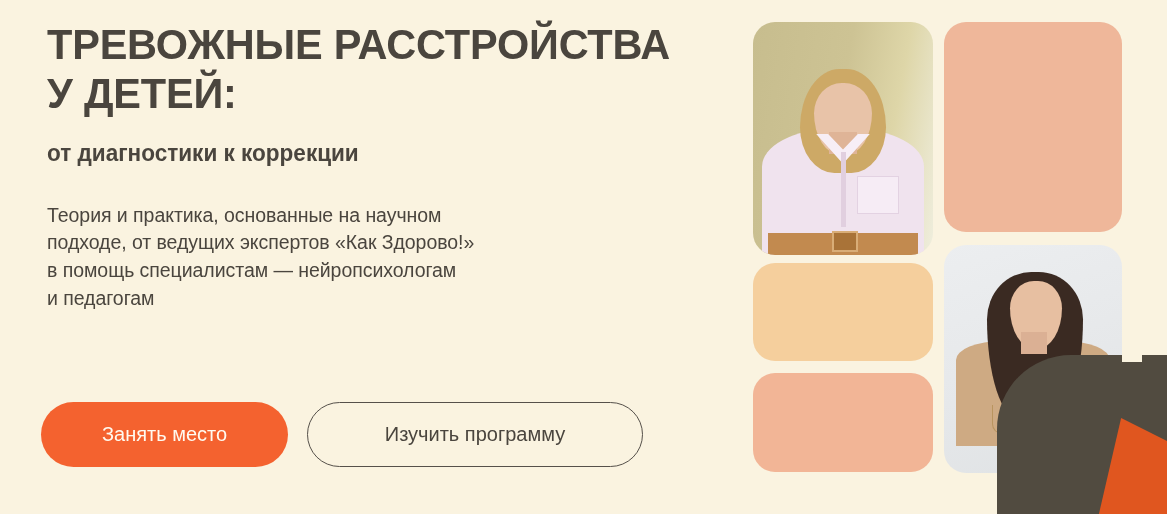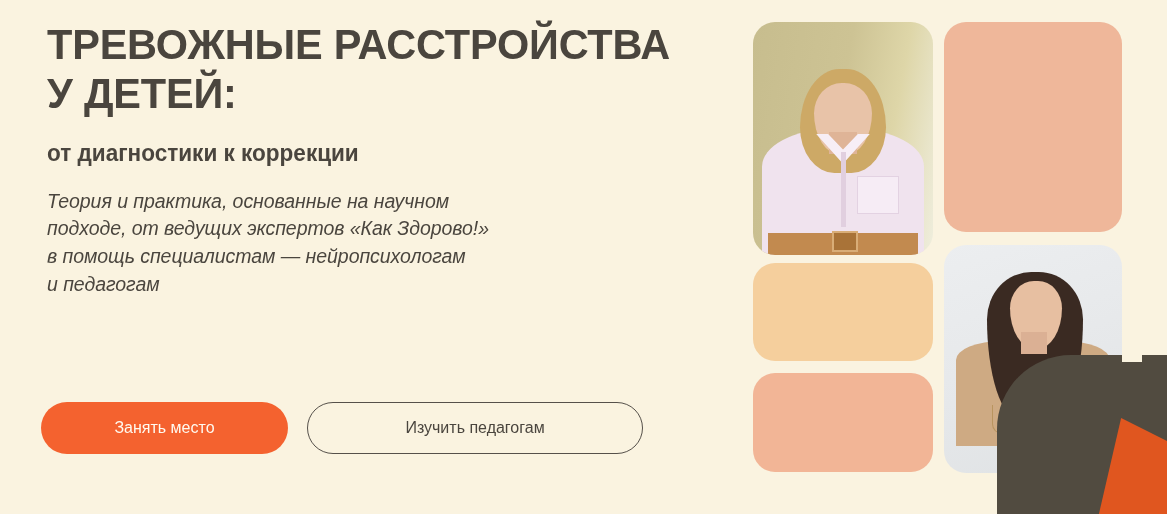--- a/index.html
+++ b/index.html
@@ -49,48 +49,47 @@
     margin: 22px 0 0 0;
     font-size: 23px;
     line-height: 1.2;
     font-weight: 700;
     color: #4a453e;
     transform: scaleX(0.98);
     transform-origin: left top;
   }
 
   .bodytext {
-    margin: 20px 0 0 0;
+    margin: 34px 0 0 0;
     font-size: 19.5px;
     line-height: 1.42;
     font-weight: 400;
     color: #4a453e;
     white-space: pre-line;
     letter-spacing: -0.05px;
-    font-style: italic;
   }
 
   
   .actions {
     position: absolute;
     left: 41px;
     top: 402px;
     display: flex;
     align-items: center;
     gap: 19px;
   }
 
   .btn {
     display: inline-flex;
     align-items: center;
     justify-content: center;
-    height: 52px;
+    height: 65px;
     border-radius: 34px;
     font-family: "Liberation Sans", sans-serif;
-    font-size: 16px;
+    font-size: 20px;
     font-weight: 400;
     line-height: 1;
     box-sizing: border-box;
     cursor: pointer;
     user-select: none;
     white-space: nowrap;
   }
 
   .btn-primary {
     width: 247px;
@@ -339,21 +338,21 @@
 У ДЕТЕЙ:</h1>
     <h2 class="subheadline">от диагностики к коррекции</h2>
     <p class="bodytext">Теория и практика, основанные на научном
 подходе, от ведущих экспертов «Как Здорово!»
 в помощь специалистам — нейропсихологам
 и педагогам</p>
   </div>
 
   <div class="actions">
     <button class="btn btn-primary">Занять место</button>
-    <button class="btn btn-secondary">Изучить педагогам</button>
+    <button class="btn btn-secondary">Изучить программу</button>
   </div>
 
   <div class="collage">
 
     <div class="card card-photo-1">
       <div class="person">
         <div class="p1-body"></div>
         <div class="p1-hair"></div>
         <div class="p1-face"></div>
         <div class="p1-neck"></div>

